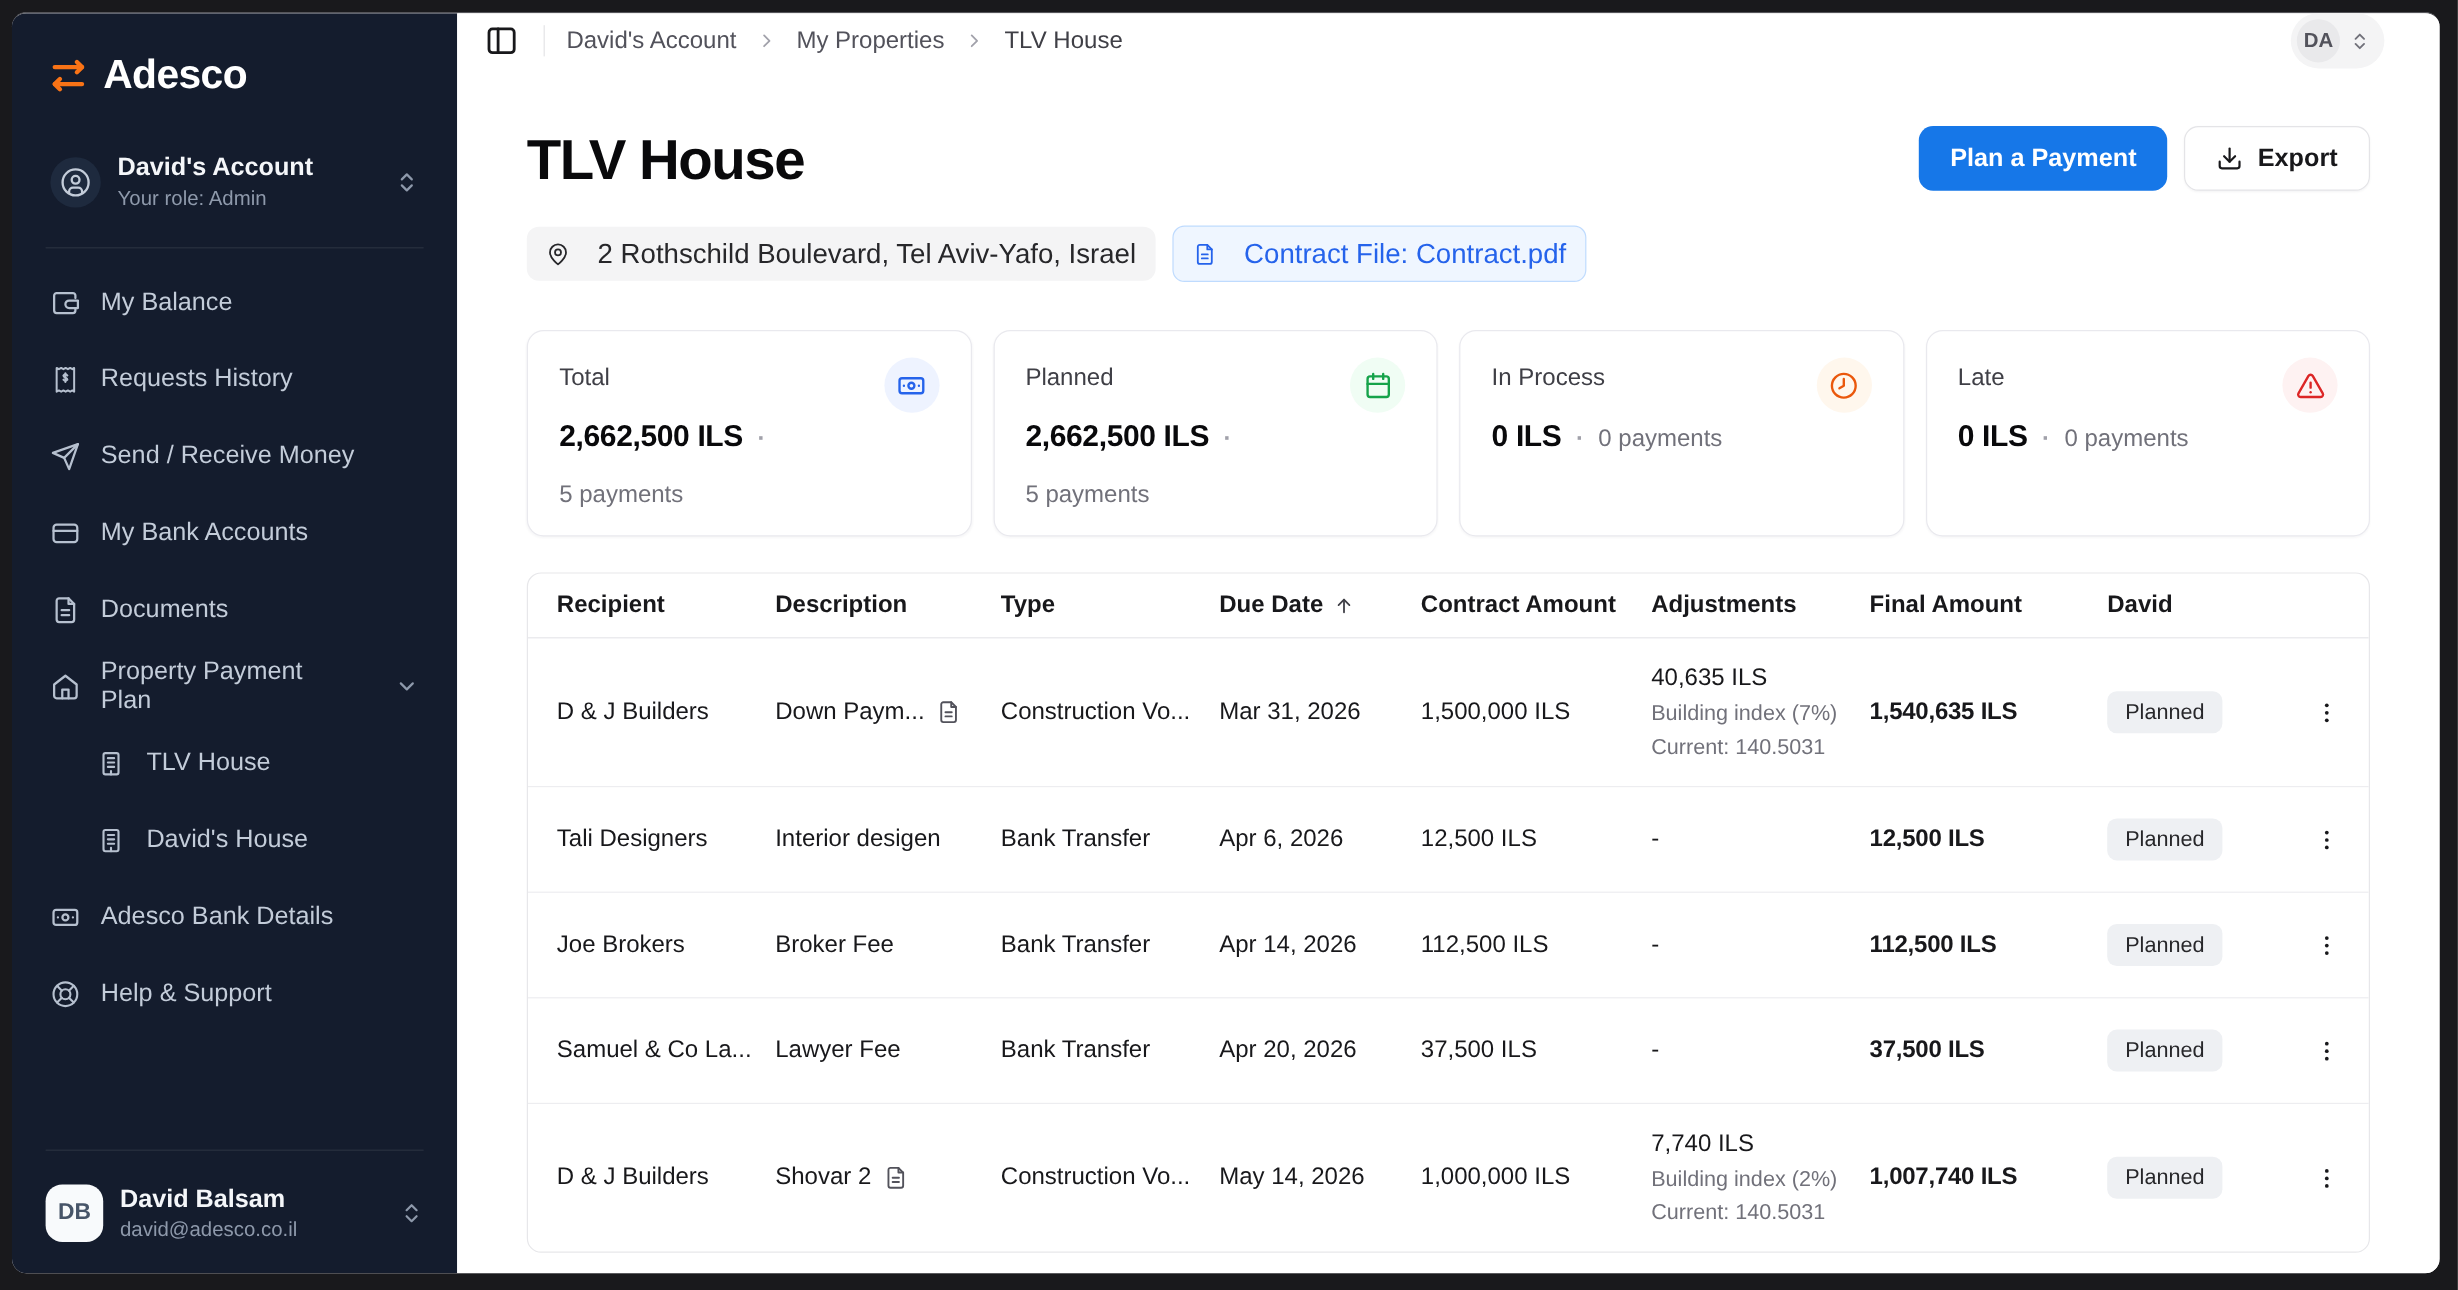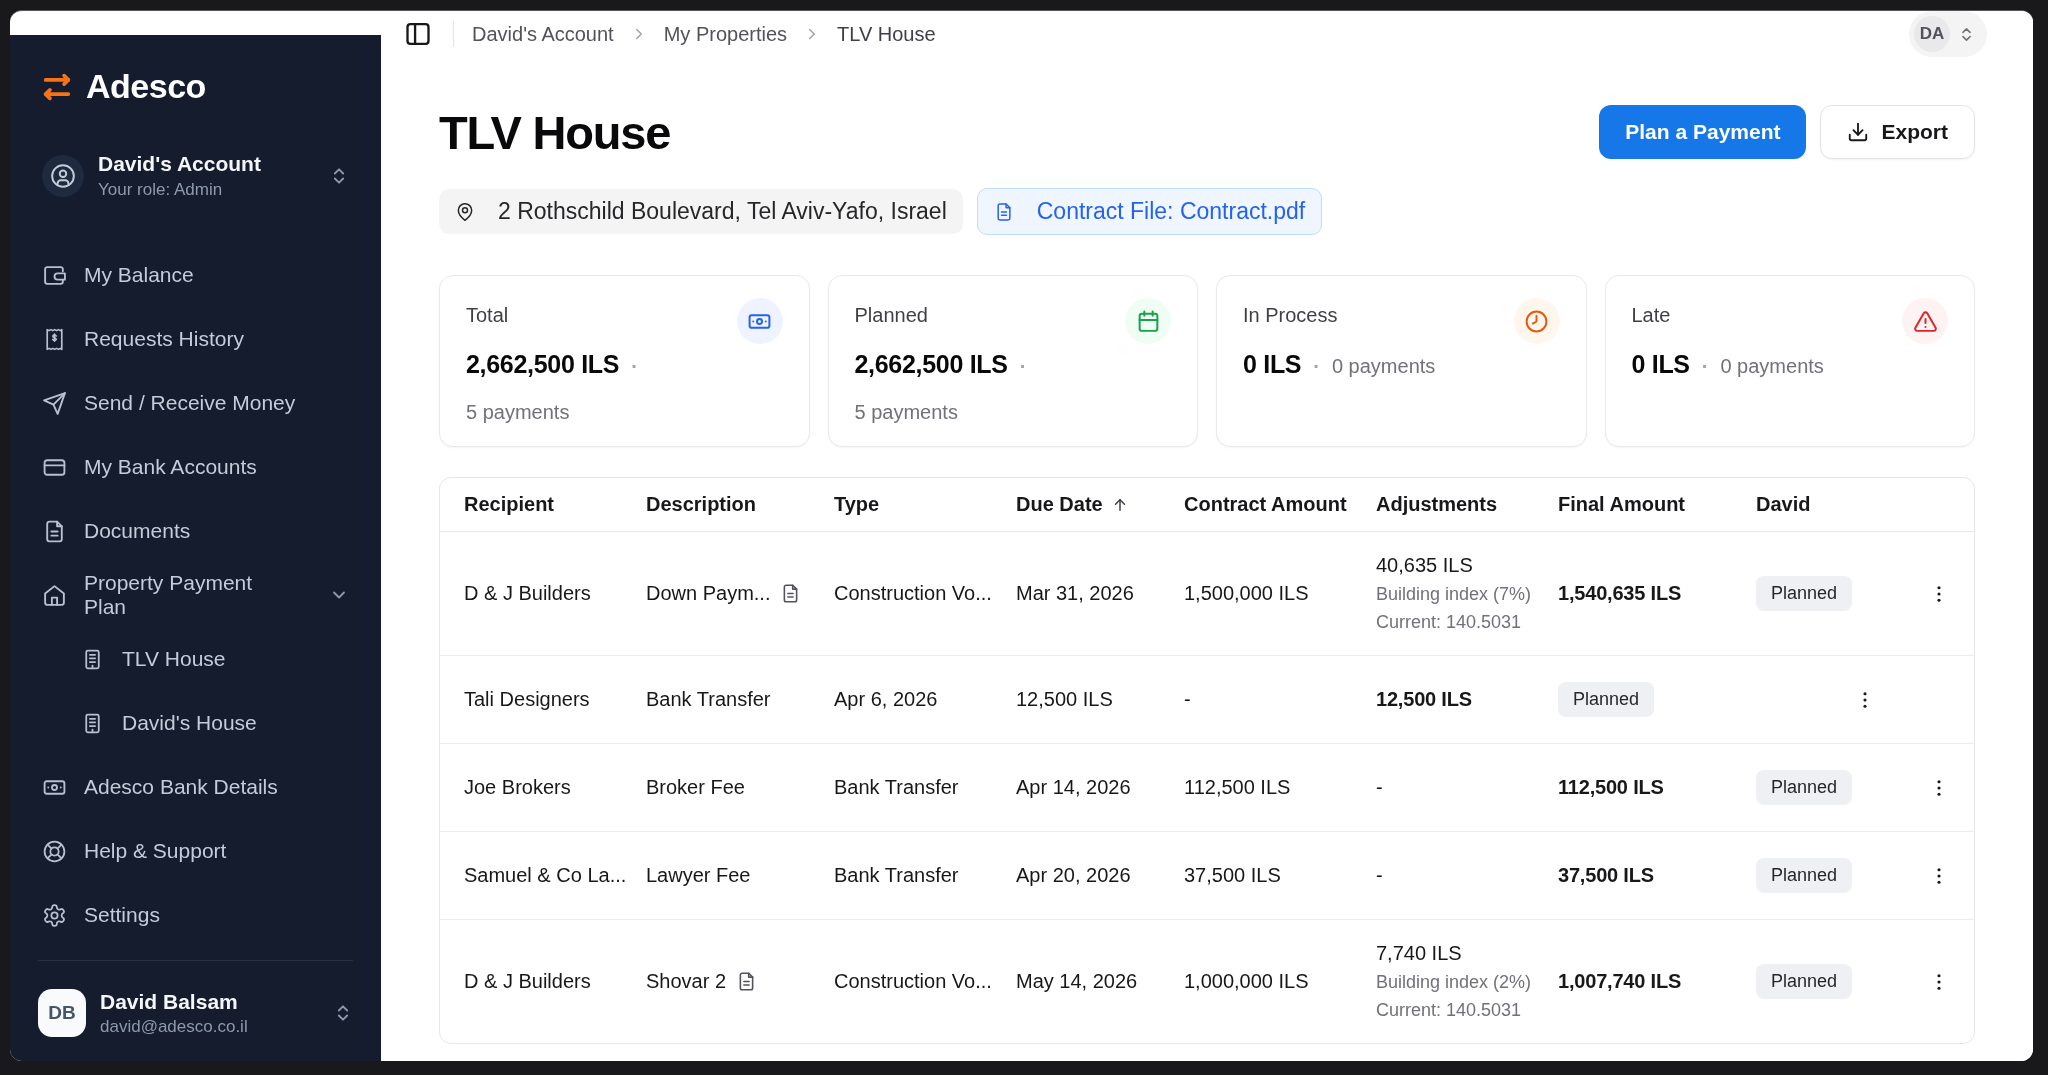--- a/index.html
+++ b/index.html
@@ -4,21 +4,21 @@
 <style>
   * { margin:0; padding:0; box-sizing:border-box; }
   html,body { width:2048px; height:1075px; overflow:hidden; background:#19191c;
     font-family:"Liberation Sans", sans-serif; }
   .screen { width:2048px; height:1075px; padding:10px 15px 14px 10px; }
   .window { width:100%; height:100%; border-radius:12px; overflow:hidden; display:flex;
     background:#ffffff; border-top:1px solid #55555a; }
 
   
   .sidebar { width:371px; min-width:371px; background:#141c2d; color:#cbd5e1;
-    display:flex; flex-direction:column; padding:26px 22px 24px 22px;margin-top:24px; }
+    display:flex; flex-direction:column; padding:26px 22px 24px 22px; }
   .logo-row { display:flex; align-items:center; gap:12px; padding:6px 8px 2px 8px; }
   .logo-mark { width:34px; height:34px; color:#f97316; }
   .logo-text { font-size:34px; font-weight:800; color:#ffffff; letter-spacing:-0.5px; }
   .account-switch { display:flex; align-items:center; gap:14px; margin-top:34px;
     padding:10px 10px; border-radius:12px; cursor:pointer; }
   .account-avatar { width:42px; height:42px; border-radius:50%; background:#1e2a3e;
     display:flex; align-items:center; justify-content:center; color:#c3ccd9; }
   .account-avatar svg { width:26px; height:26px; }
   .account-texts { flex:1; min-width:0; }
   .account-name { font-size:21px; font-weight:700; color:#f4f6f9; }
@@ -324,26 +324,20 @@
               <use href="#i-banknote"></use>
             </svg>
           <span>Adesco Bank Details</span>
         </div>
         <div class="nav-item">
           <svg viewBox="0 0 24 24" fill="none" stroke="currentColor" stroke-width="1.7" stroke-linecap="round" stroke-linejoin="round">
               <use href="#i-lifebuoy"></use>
             </svg>
           <span>Help &amp; Support</span>
         </div>
-        <div class="nav-item">
-          <svg viewBox="0 0 24 24" fill="none" stroke="currentColor" stroke-width="1.7" stroke-linecap="round" stroke-linejoin="round">
-              <use href="#i-gear"></use>
-            </svg>
-          <span>Settings</span>
-        </div>
       </nav>
 
       <div class="sidebar-bottom">
         <div class="side-divider"></div>
         <div class="user-row">
           <span class="user-avatar">DB</span>
           <span class="user-texts">
             <div class="user-name">David Balsam</div>
             <div class="user-email">david@adesco.co.il</div>
           </span>
@@ -518,20 +512,24 @@
               </span>
             <span class="kebab">
               <svg viewBox="0 0 24 24">
                   <use href="#i-dots-v"></use>
                 </svg>
             </span>
           </div>
 
           <div class="trow tbody-row">
             <span class="td">Tali Designers</span>
+            <span class="td">
+              <span>Interior desigen</span>
+
+            </span>
             <span class="td">Bank Transfer</span>
             <span class="td">Apr 6, 2026</span>
             <span class="td">12,500 ILS</span>
             <span class="td adj-cell">
               <span class="adj-main">-</span>
 
             </span>
             <span class="td final">12,500 ILS</span>
             <span class="td">
                 <span class="badge">Planned</span>

